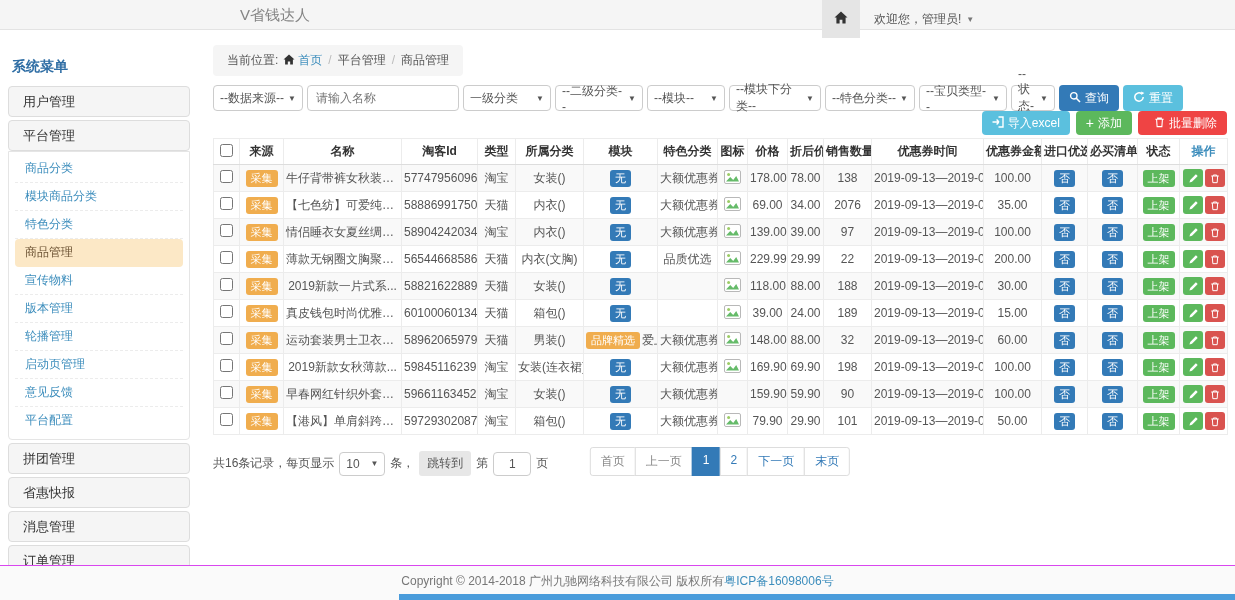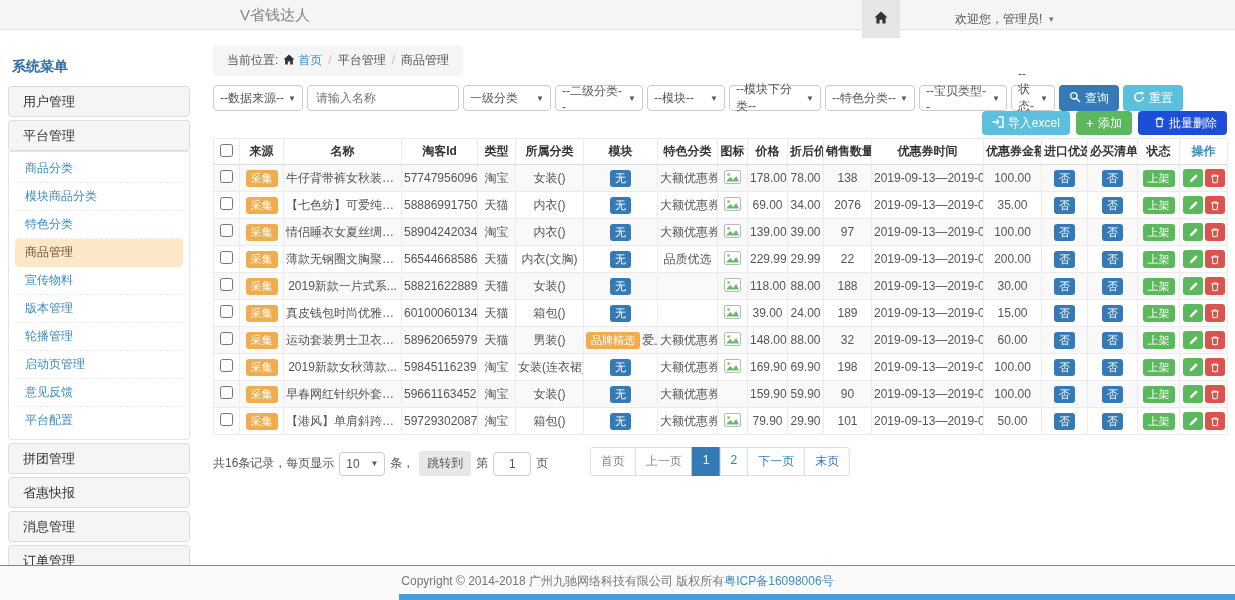--- a/index.html
+++ b/index.html
@@ -4,21 +4,21 @@
 <style>
   * { margin:0; padding:0; box-sizing:border-box; }
   html,body { width:1235px; height:600px; overflow:hidden; background:#fff;
     font-family:"Liberation Sans","DejaVu Sans",sans-serif; }
   body { position:relative; font-size:12px; color:#555; }
 
   
   .topbar { position:absolute; top:0; left:0; right:0; height:30px; background:#f5f5f5;
     border-bottom:1px solid #e3e3e3; }
   .brand { position:absolute; left:240px; top:0; line-height:30px; font-size:15px; color:#848484; }
-  .top-right { position:absolute; left:862px; top:0; height:38px; display:flex; align-items:stretch;gap:41px; }
+  .top-right { position:absolute; left:822px; top:0; height:38px; display:flex; align-items:stretch; }
   .home-box { width:38px; background:#e5e5e5; display:flex; align-items:center; justify-content:center; cursor:pointer; }
   .welcome { display:flex; align-items:center; padding-left:14px; color:#555; cursor:pointer; }
   .welcome .caret { font-size:8px; color:#777; margin-left:5px; }
 
   
   .sidebar { position:absolute; top:52px; left:8px; width:182px; z-index:1; }
   .side-title { color:#2e6da4; font-size:14px; font-weight:bold; padding:6px 4px 10px 4px; }
   .acc-header { height:31px; line-height:29px; padding-left:14px; background:#f5f5f5;
     border:1px solid #ddd; border-radius:4px; margin-bottom:3px; color:#333; font-size:13px; cursor:pointer; }
   .acc-body { border:1px solid #e5e5e5; border-radius:0 0 4px 4px; margin-top:-3px; margin-bottom:3px;
@@ -40,21 +40,21 @@
   .sel { height:26px; border:1px solid #ccc; border-radius:4px; background:#fff; display:flex;
     align-items:center; justify-content:space-between; padding:0 6px; color:#555; cursor:pointer; }
   .sel .caret { font-size:8px; color:#555; margin-left:4px; }
   .txt-input { height:26px; border:1px solid #ccc; border-radius:4px; padding:0 8px; color:#555;
     font-size:12px; font-family:inherit; }
   .btn { height:26px; border:none; border-radius:4px; color:#fff; font-size:12px; padding:0 10px;
     display:inline-flex; align-items:center; gap:4px; cursor:pointer; font-family:inherit; }
   .btn-primary { background:#337ab7; }
   .btn-info    { background:#5bc0de; }
   .btn-success { background:#5cb85c; }
-  .btn-danger-light { background:#1d4ed8;padding-left:16px; }
+  .btn-danger-light { background:#ef4444;padding-left:16px; }
 
   .toolbar { display:flex; justify-content:flex-end; gap:6px; }
   .toolbar .btn { height:24px; }
 
   
   table.grid { margin-top:3px; width:1014px; border-collapse:collapse; table-layout:fixed; }
   .grid th, .grid td { border:1px solid #ececec; text-align:center; vertical-align:middle;
     padding:4px 2px; font-size:12px; overflow:hidden; white-space:nowrap; }
   .grid thead th { color:#333; font-weight:bold; background:#fff; border-bottom:1px solid #ddd; height:25px; }
   .grid thead th.op-head { color:#3c8dbc; }

